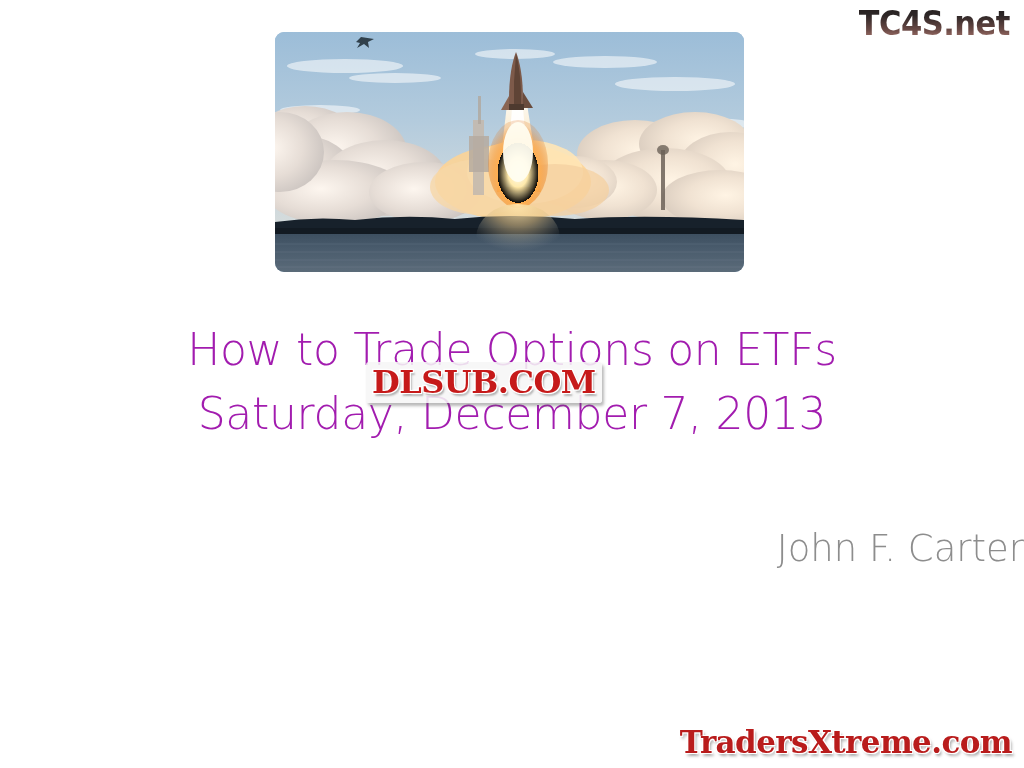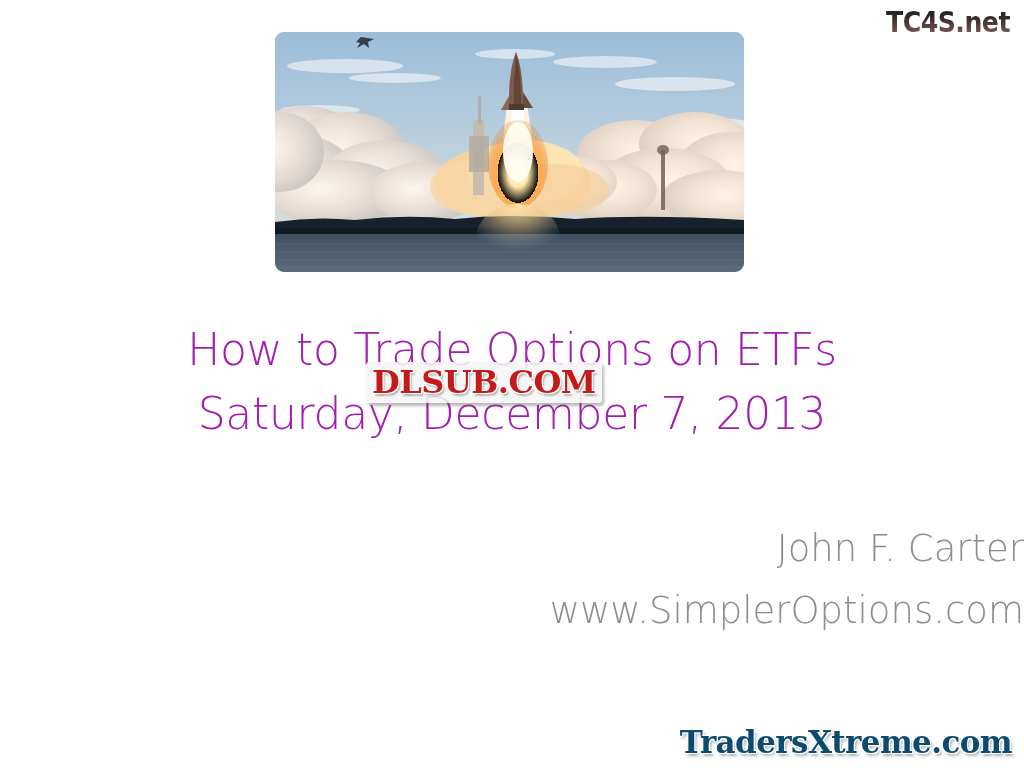--- a/index.html
+++ b/index.html
@@ -75,21 +75,21 @@
   }
 
   
   .wm-tc4s {
     position: absolute;
     right: 14px;
     top: 2px;
     font-family: "DejaVu Sans", sans-serif;
     font-weight: bold;
     font-stretch: condensed;
-    font-size: 28px;
+    font-size: 34px;
     line-height: 42px;
     letter-spacing: -0.5px;
     background: linear-gradient(180deg,
                 #211d1d 0%,
                 #2d2626 32%,
                 #6a4a46 66%,
                 #9d6f68 86%,
                 #c2a39c 100%);
     -webkit-background-clip: text;
     background-clip: text;
@@ -136,21 +136,21 @@
     right: 12px;
     bottom: 8px;
     white-space: nowrap;
   }
   .wm-traders-text {
     font-family: "DejaVu Serif", serif;
     font-weight: bold;
     font-size: 31px;
     line-height: 36px;
     letter-spacing: -0.6px;
-    color: #0c4a6e;
+    color: #b91c1c;
     -webkit-text-stroke: 2.4px #ffffff;
     paint-order: stroke fill;
     text-shadow:
        1px 1px 0 #ffffff,
       -1px 1px 0 #ffffff,
        1px -1px 0 #ffffff,
       -1px -1px 0 #ffffff,
        2px 3px 3px rgba(110,110,110,0.6);
     display: inline-block;
   }
@@ -281,21 +281,20 @@
     </svg>
   </div>
 
   <div class="title-block">
     <div class="title-line title-line-1">How to Trade Options on ETFs</div>
     <div class="title-line title-line-2">Saturday, December 7, 2013</div>
   </div>
 
   <div class="subtitle-block">
     <div class="subtitle-line">John F. Carter</div>
-    <div class="subtitle-line">www.SimplerOptions.com</div>
   </div>
 
   <div class="wm-tc4s">TC4S.net</div>
 
   <div class="wm-dlsub">
     <span class="wm-dlsub-text">DLSUB.COM</span>
   </div>
 
   <div class="wm-traders">
     <span class="wm-traders-text">TradersXtreme.com</span>

